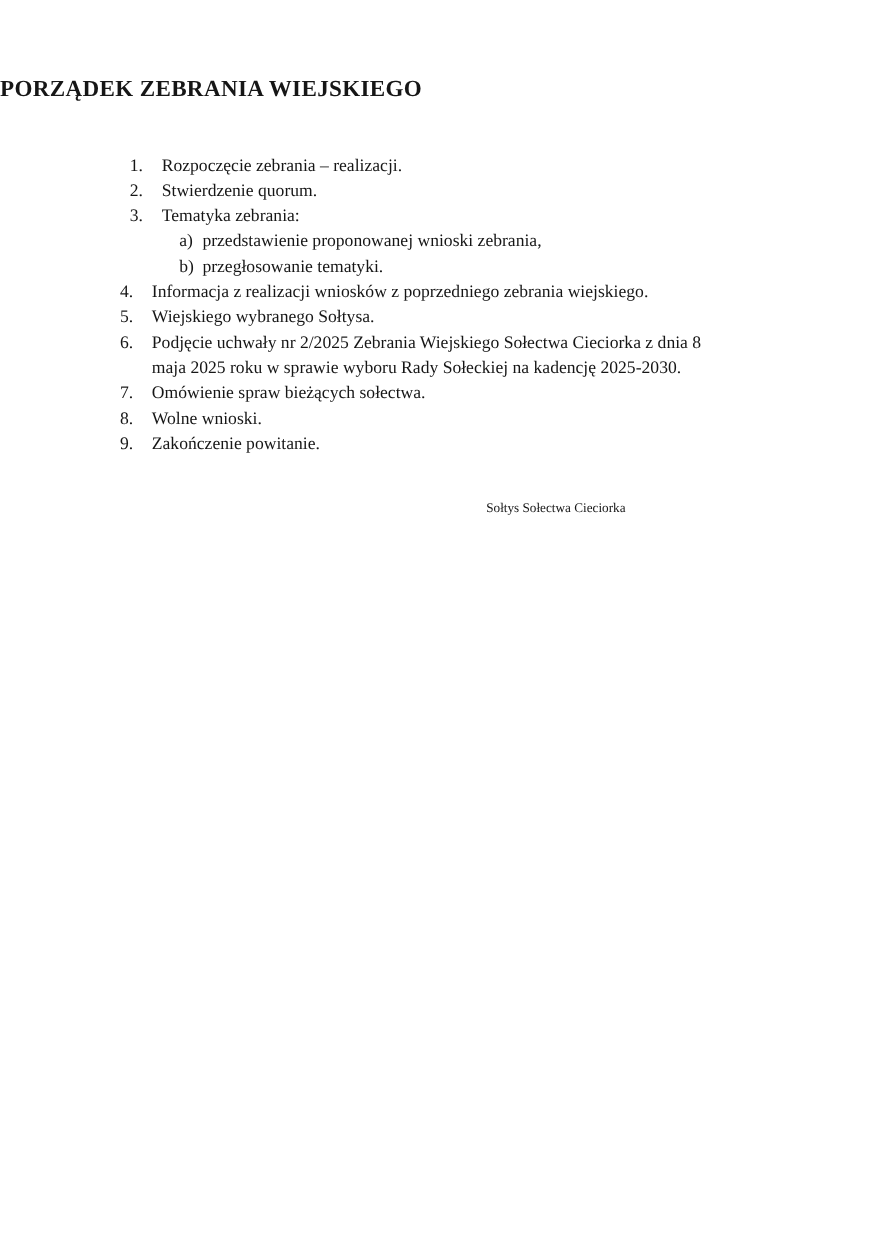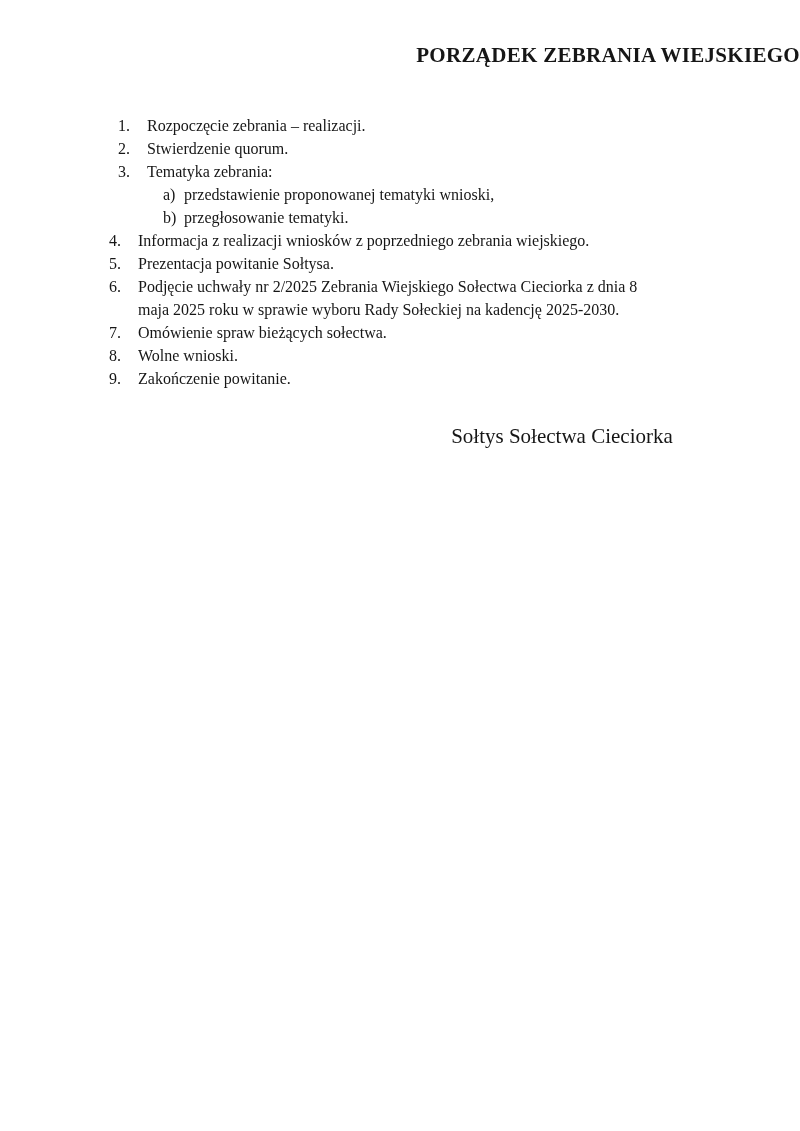--- a/index.html
+++ b/index.html
@@ -12,22 +12,22 @@
     width: 800px;
     height: 1131px;
     margin: 0 auto;
     background: #ffffff;
     color: #161616;
     font-family: "Liberation Serif", "DejaVu Serif", serif;
     overflow: hidden;
     box-sizing: border-box;
   }
   .titles {
-    padding-top: 39px;
-    text-align: right;
+    padding-top: 64px;
+    text-align: left;
   }
   .title-line {
     font-size: 21px;
     font-weight: bold;
     line-height: 33px;
     letter-spacing: 0.3px;
   }
   .agenda {
     margin-top: 42px;
     font-size: 16px;
@@ -46,22 +46,21 @@
   }
   .row.sub .num {
     flex: 0 0 21px;
     width: 21px;
   }
   .txt { flex: 1 1 auto; }
   .signature {
     margin-top: 31px;
     margin-left: 442px;
     width: 240px;
-    text-align: center;
-    font-size: 21px;
+    font-size: 12px;
   }
   .sig-line { line-height: 30px; }
 </style>
 </head>
 <body>
 
 <div class="page">
 
   <div class="titles">
     <div class="title-line">PORZĄDEK ZEBRANIA WIEJSKIEGO</div>
@@ -79,36 +78,36 @@
       <div class="txt">Stwierdzenie quorum.</div>
     </div>
 
     <div class="row g1">
       <span class="num">3.</span>
       <div class="txt">Tematyka zebrania:</div>
     </div>
 
     <div class="row sub">
       <span class="num">a)</span>
-      <div class="txt">przedstawienie proponowanej tematyki wnioski,</div>
+      <div class="txt">przedstawienie proponowanej wnioski zebrania,</div>
     </div>
 
     <div class="row sub">
       <span class="num">b)</span>
       <div class="txt">przegłosowanie tematyki.</div>
     </div>
 
     <div class="row">
       <span class="num">4.</span>
       <div class="txt">Informacja z realizacji wniosków z poprzedniego zebrania wiejskiego.</div>
     </div>
 
     <div class="row">
       <span class="num">5.</span>
-      <div class="txt">Prezentacja powitanie Sołtysa.</div>
+      <div class="txt">Wiejskiego wybranego Sołtysa.</div>
     </div>
 
     <div class="row">
       <span class="num">6.</span>
       <div class="txt">
         <div>Podjęcie uchwały nr 2/2025 Zebrania Wiejskiego Sołectwa Cieciorka z dnia 8</div>
         <div>maja 2025 roku w sprawie wyboru Rady Sołeckiej na kadencję 2025-2030.</div>
       </div>
     </div>
 

